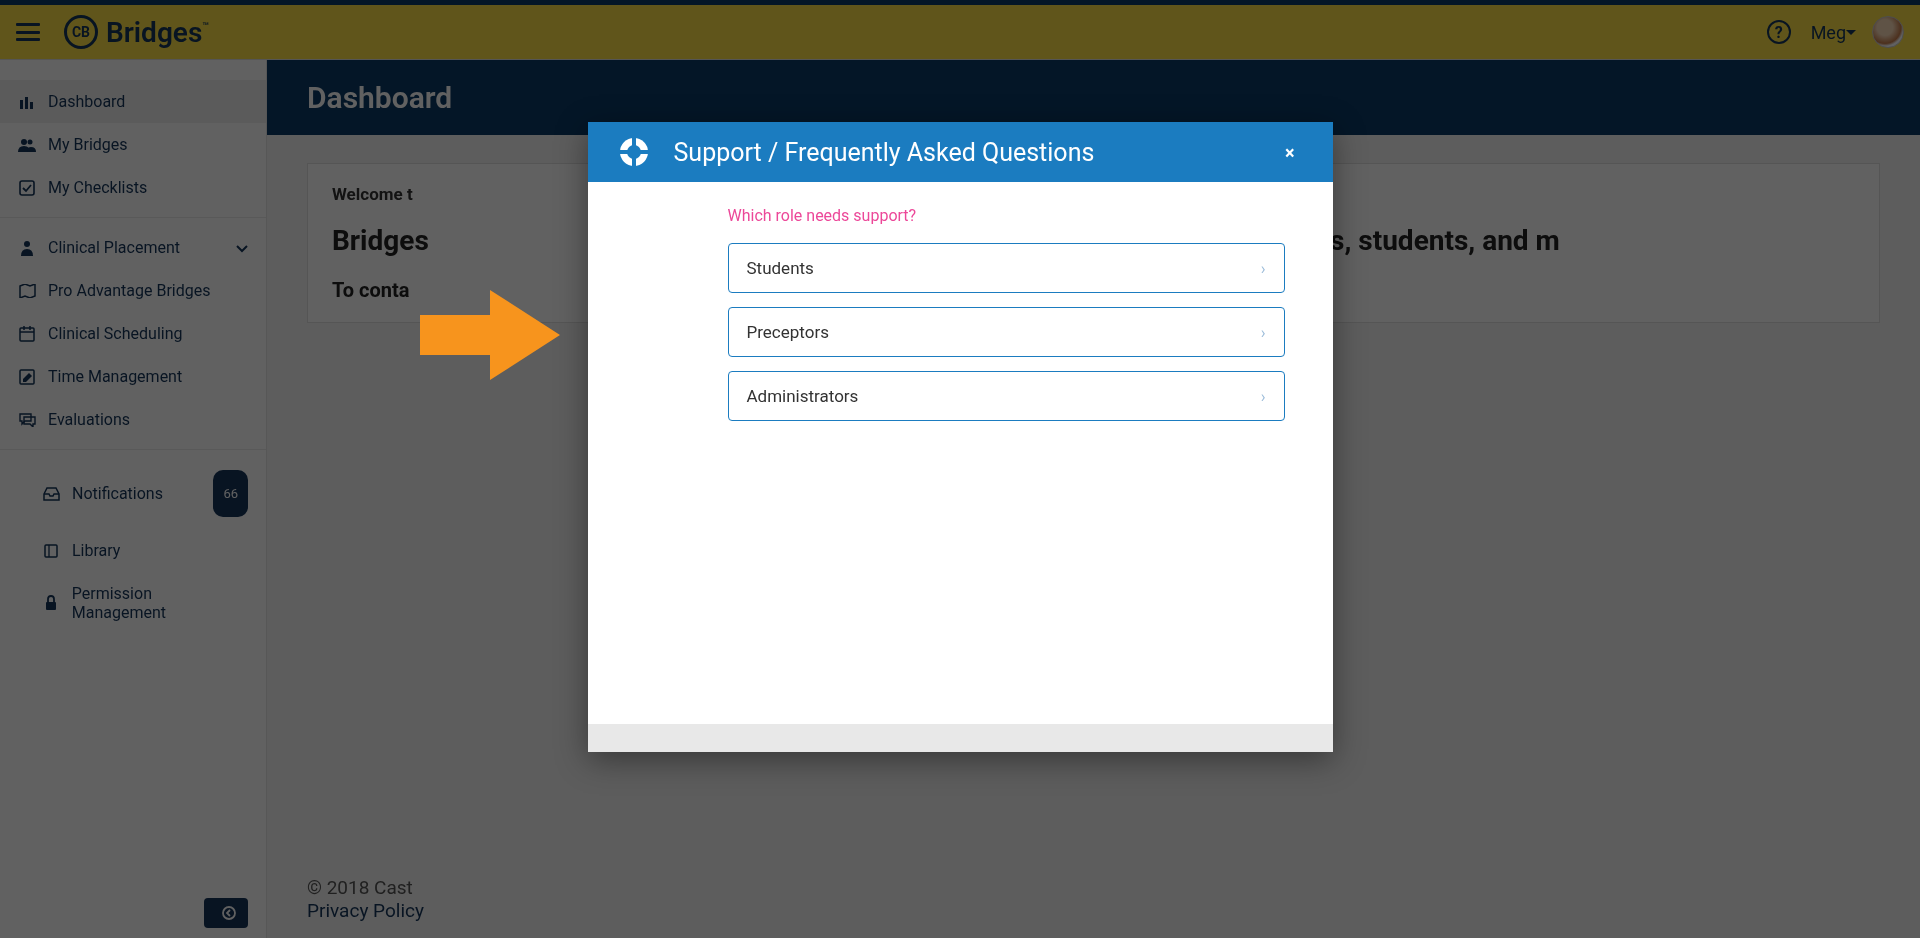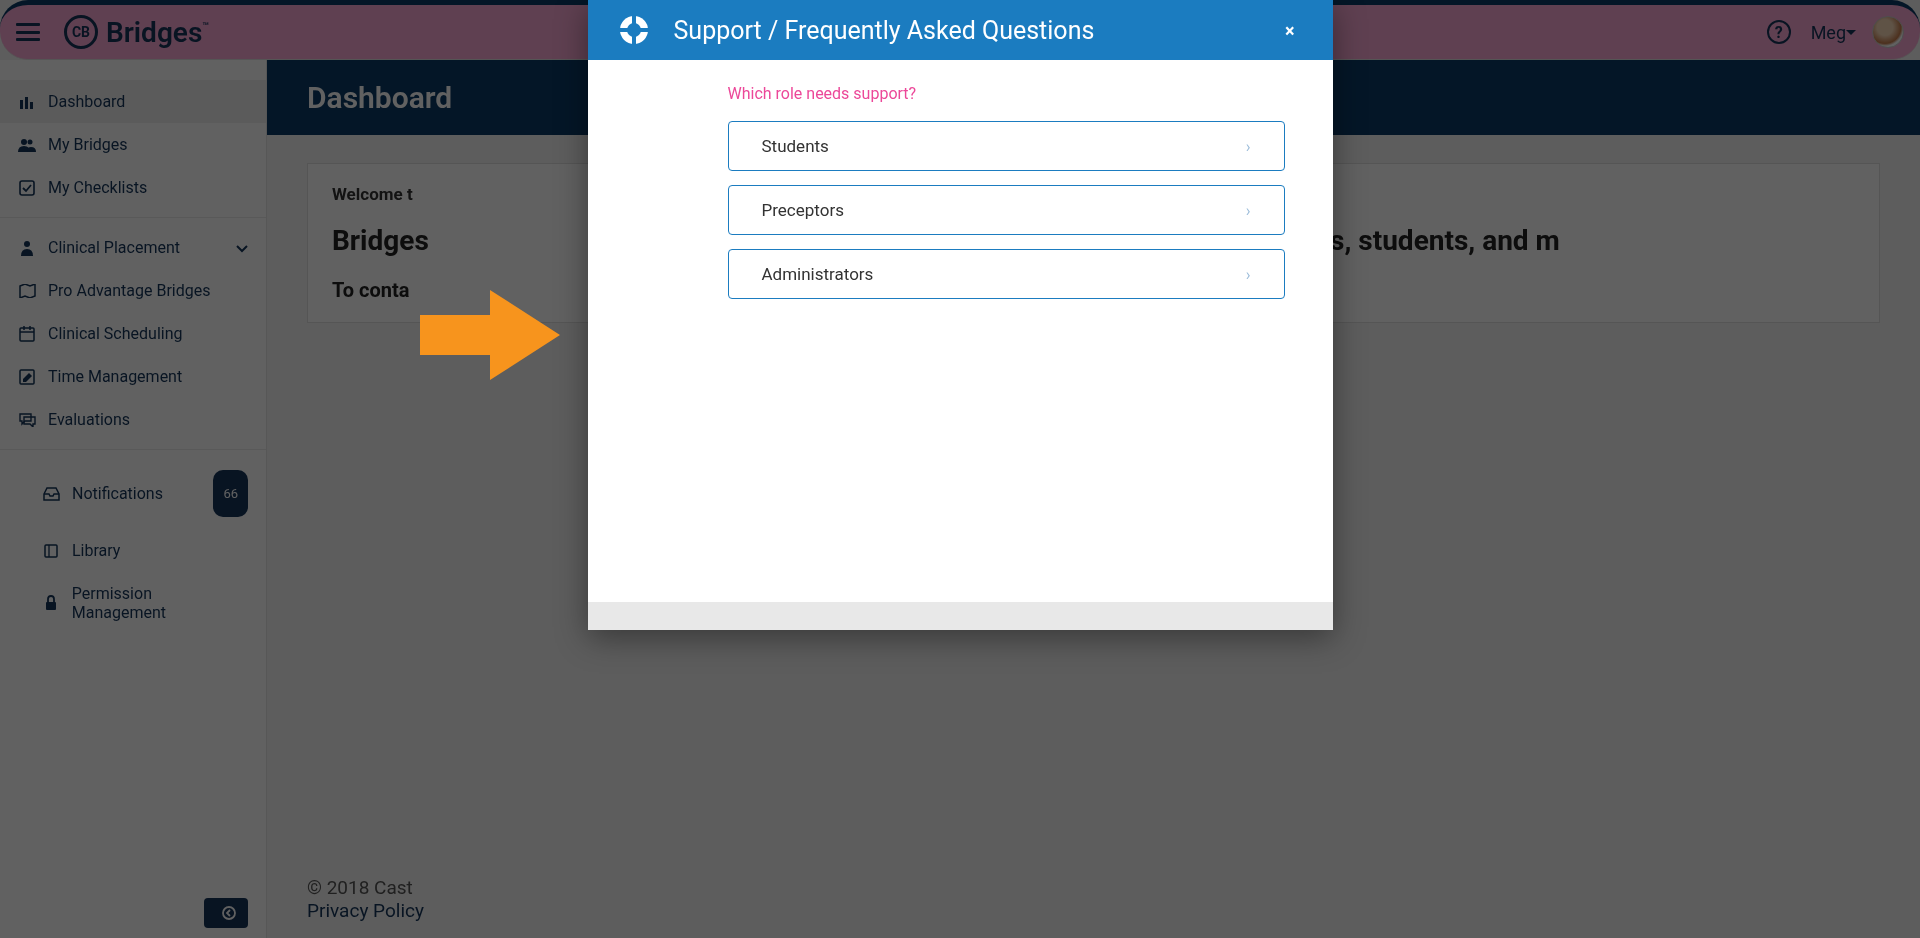--- a/index.html
+++ b/index.html
@@ -12,27 +12,26 @@
       width: 1920px;
       height: 938px;
       overflow: hidden;
       position: relative;
       background: #f5f5f5;
     }
 
     
     .topbar {
       height: 60px;
-      background: #f9a8d4;
+      background: #fde047;
       border-top: 5px solid #0d3b66;
       display: flex;
       align-items: center;
       padding: 0 16px;
       border-bottom: 1px solid #e0e0e0;
-      border-radius: 28px;
     }
     .hamburger {
       width: 24px;
       height: 18px;
       display: flex;
       flex-direction: column;
       justify-content: space-between;
       margin-right: 24px;
       cursor: pointer;
     }
@@ -235,20 +234,21 @@
       inset: 0;
       background: rgba(0,0,0,0.62);
       display: flex;
       justify-content: center;
       align-items: flex-start;
       z-index: 100;
     }
     .modal {
       width: 745px;
       background: #fff;
+      margin-top: 122px;
       box-shadow: 0 8px 30px rgba(0,0,0,0.4);
       min-height: 630px;
       display: flex;
       flex-direction: column;
     }
     .modal-header {
       background: #1b7cc0;
       color: #fff;
       padding: 14px 30px;
       display: flex;
@@ -276,21 +276,21 @@
       flex: 1;
     }
     .modal-prompt {
       color: #ec4899;
       font-size: 16px;
       margin-bottom: 18px;
     }
     .role-option {
       border: 1.5px solid #1b7cc0;
       border-radius: 4px;
-      padding: 14px 33px;
+      padding: 14px 18px;
       color: #333;
       font-size: 17px;
       margin-bottom: 14px;
       display: flex;
       align-items: center;
       justify-content: space-between;
       cursor: pointer;
     }
     .role-option .opt-chev {
       color: #9dbdda;

